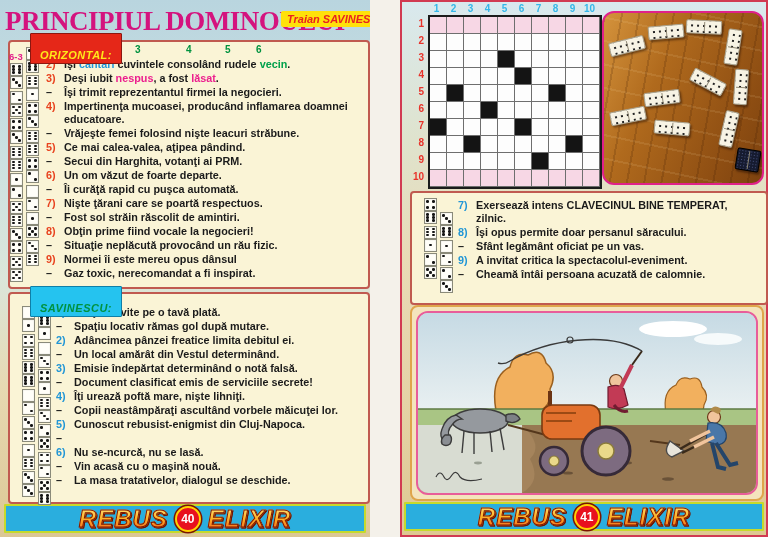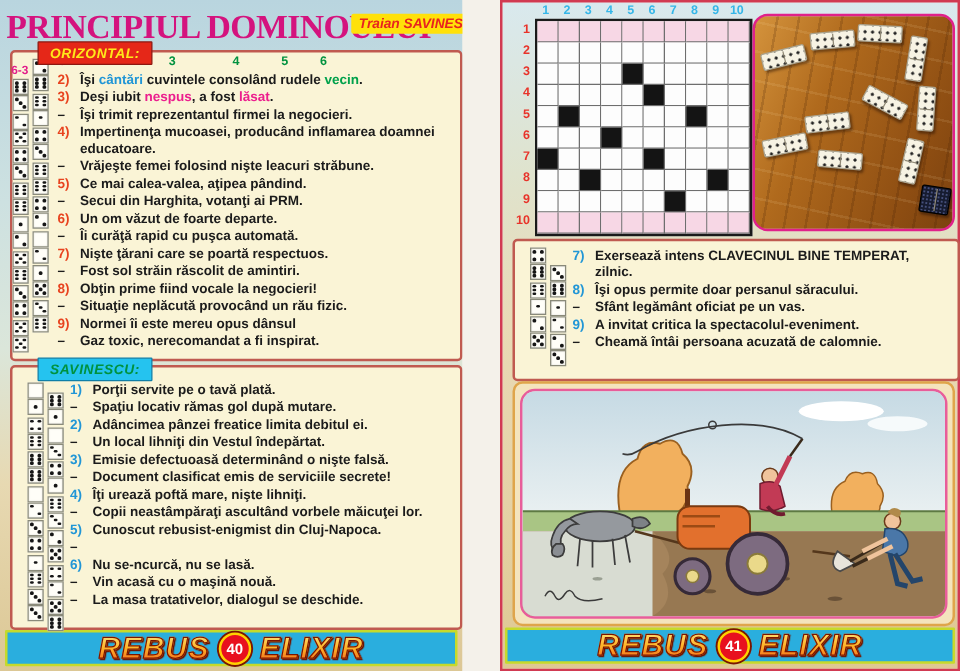--- a/index.html
+++ b/index.html
@@ -10,21 +10,21 @@
     background:linear-gradient(180deg,#b9d5df 0%,#cde1e1 30%,#dbe6da 52%,#e7d9b2 72%,#dcc795 100%);}
   .page-title{position:absolute;left:5px;top:6px;width:278px;
     font-family:"Liberation Serif",serif;font-weight:bold;font-size:27px;line-height:30px;
     color:#d4137e;letter-spacing:-0.5px;white-space:nowrap;}
   .author-badge{position:absolute;left:281px;top:11px;background:#ffe10a;color:#e8231f;
     font-weight:bold;font-style:italic;font-size:11px;padding:2px 6px;border-radius:2px;white-space:nowrap;}
   .panel{position:absolute;background:#faf4d6;border:2px solid #c05a50;border-radius:4px;}
   .panel-oriz{left:8px;top:40px;width:358px;height:245px;}
   .panel-vert{left:8px;top:292px;width:358px;height:208px;}
   .sec-badge{position:absolute;font-weight:bold;font-style:italic;font-size:11px;
-    padding:3px 9px 2px 9px;border-radius:1px;z-index:5;letter-spacing:0.5px;text-align:center;}
+    padding:15px 9px 2px 9px;border-radius:1px;z-index:5;letter-spacing:0.5px;text-align:center;}
   .badge-oriz{left:30px;top:33px;background:#e52718;color:#ffe81a;border:1px solid #8c1710;}
   .badge-vert{left:30px;top:286px;background:#25c3ef;color:#00923f;border:1px solid #0f7fa8;}
   
   .ruler{position:absolute;left:38px;top:44px;width:260px;height:13px;z-index:4;}
   .ruler-prefix{position:absolute;left:0;top:0;color:#e21c8a;font-weight:bold;font-size:10px;}
   .ruler-arrow{position:absolute;left:20px;top:-1px;color:#e8332a;font-weight:bold;font-size:11px;}
   .ruler-nums span{position:absolute;top:0;color:#00923f;font-weight:bold;font-size:10px;}
   .ruler-nums span:nth-child(1){left:32px}.ruler-nums span:nth-child(2){left:60px}
   .ruler-nums span:nth-child(3){left:97px}.ruler-nums span:nth-child(4){left:148px}
   .ruler-nums span:nth-child(5){left:187px}.ruler-nums span:nth-child(6){left:218px}
@@ -914,25 +914,25 @@
         <div class="clue">
           <span class="clue-num" style="color: rgb(27, 27, 27);">–</span>
           <span class="clue-text"><span>Spaţiu locativ rămas gol după mutare.</span></span>
         </div>
         <div class="clue">
           <span class="clue-num" style="color: rgb(33, 150, 214);">2)</span>
           <span class="clue-text"><span>Adâncimea pânzei freatice limita debitul ei.</span></span>
         </div>
         <div class="clue">
           <span class="clue-num" style="color: rgb(27, 27, 27);">–</span>
-          <span class="clue-text"><span>Un local lihniţi din Vestul îndepărtat.</span></span>
+          <span class="clue-text"><span>Un local amărât din Vestul determinând.</span></span>
         </div>
         <div class="clue">
           <span class="clue-num" style="color: rgb(33, 150, 214);">3)</span>
-          <span class="clue-text"><span>Emisie defectuoasă determinând o nişte falsă.</span></span>
+          <span class="clue-text"><span>Emisie îndepărtat determinând o notă falsă.</span></span>
         </div>
         <div class="clue">
           <span class="clue-num" style="color: rgb(27, 27, 27);">–</span>
           <span class="clue-text"><span>Document clasificat emis de serviciile secrete!</span></span>
         </div>
         <div class="clue">
           <span class="clue-num" style="color: rgb(33, 150, 214);">4)</span>
           <span class="clue-text"><span>Îţi urează poftă mare, nişte lihniţi.</span></span>
         </div>
         <div class="clue">

